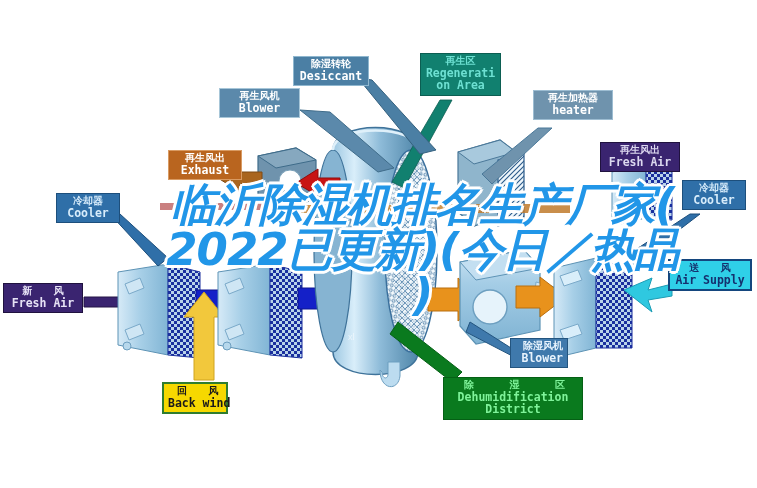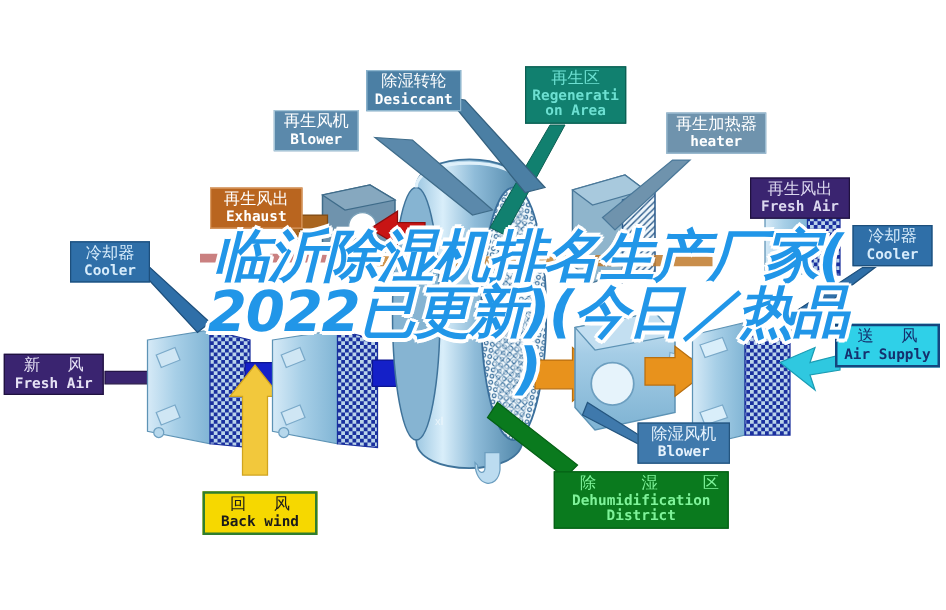--- a/index.html
+++ b/index.html
@@ -22,22 +22,22 @@
     box-sizing:border-box;
     text-align:center;
     line-height:1.08;
     padding:2px 4px 3px 4px;
     white-space:nowrap;
     z-index:30;
   }
   .label .cn{
     display:block;
     font-family:"DejaVu Sans","Liberation Sans",sans-serif;
-    font-weight:normal;
-    font-size:13px;
+    font-weight:bold;
+    font-size:10px;
     letter-spacing:0px;
   }
   .label .en{
     display:block;
     font-family:"DejaVu Sans Mono","Liberation Mono",monospace;
     font-weight:bold;
     font-size:11.5px;
     letter-spacing:0px;
   }
   .label.wide .cn{letter-spacing:9px;text-indent:9px;}
@@ -265,21 +265,21 @@
     </g>
 
     <text x="348" y="340" font-family="Liberation Sans, sans-serif" font-size="9" fill="#ffffff" opacity="0.55">xl</text>
   </svg>
 
   <div class="label bx-steel" style="left:293px;top:56px;width:76px;">
     <span class="cn">除湿转轮</span>
     <span class="en">Desiccant</span>
   </div>
 
-  <div class="label bx-steel2" style="left:219px;top:88px;width:68px;">
+  <div class="label bx-steel2" style="left:219px;top:88px;width:81px;">
     <span class="cn">再生风机</span>
     <span class="en">Blower</span>
   </div>
 
   <div class="label bx-teal" style="left:420px;top:53px;width:81px;">
     <span class="cn">再生区</span>
     <span class="en" style="white-space:normal;">Regenerati on Area</span>
   </div>
 
   <div class="label bx-slate" style="left:533px;top:90px;width:80px;">
@@ -310,31 +310,31 @@
   <div class="label bx-purple2 wide" style="left:3px;top:283px;width:80px;">
     <span class="cn">新 风</span>
     <span class="en">Fresh Air</span>
   </div>
 
   <div class="label bx-cyan wide" style="left:668px;top:259px;width:84px;">
     <span class="cn">送 风</span>
     <span class="en">Air Supply</span>
   </div>
 
-  <div class="label bx-blue2" style="left:510px;top:338px;width:74px;">
+  <div class="label bx-blue2" style="left:510px;top:338px;width:58px;text-align:right;">
     <span class="cn">除湿风机</span>
     <span class="en">Blower</span>
   </div>
 
   <div class="label bx-green wide2" style="left:443px;top:377px;width:140px;">
     <span class="cn">除 湿 区</span>
     <span class="en" style="white-space:normal;">Dehumidification District</span>
   </div>
 
-  <div class="label bx-yellow wide" style="left:162px;top:393px;width:92px;">
+  <div class="label bx-yellow wide" style="left:162px;top:382px;width:66px;">
     <span class="cn">回 风</span>
     <span class="en">Back wind</span>
   </div>
 
   <div id="headline">
     <span class="ln">临沂除湿机排名生产厂家(</span>
     <span class="ln">2022已更新)(今日／热品</span>
     <span class="ln">)</span>
   </div>
 

